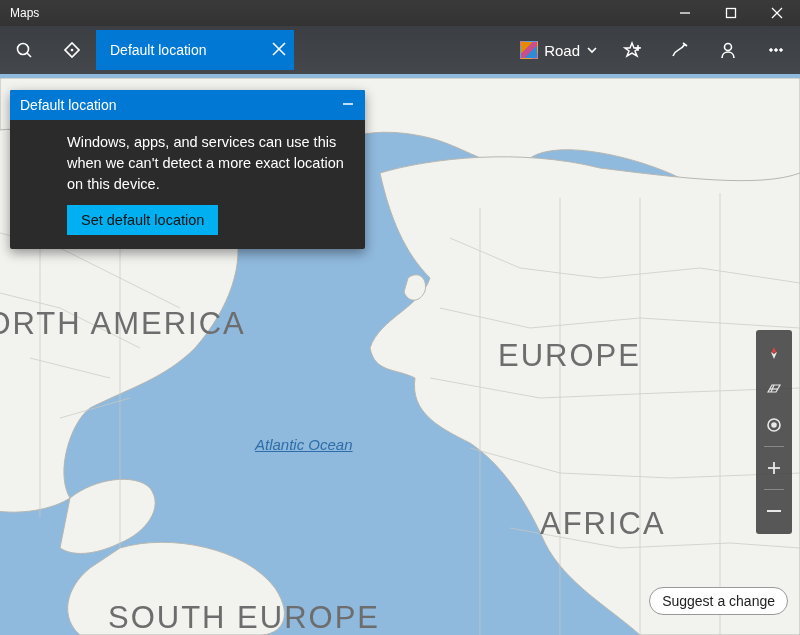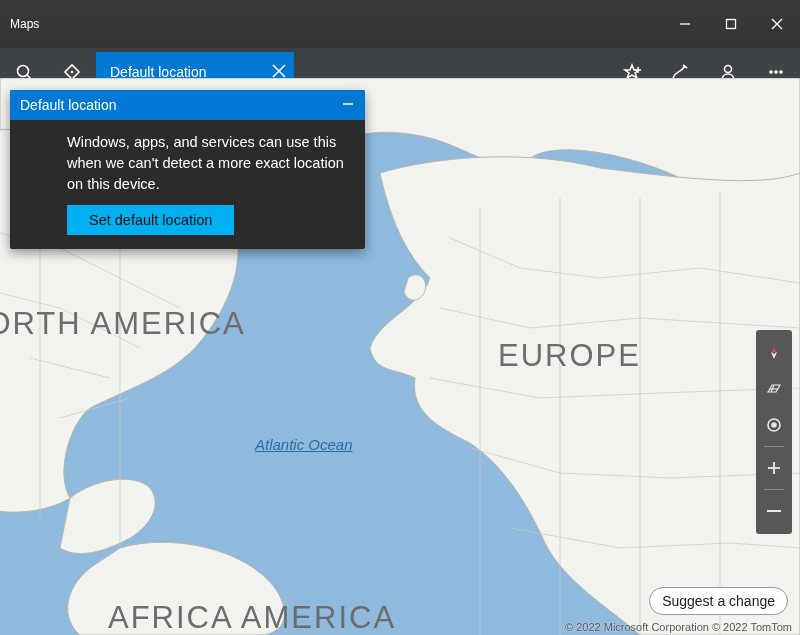--- a/index.html
+++ b/index.html
@@ -1,19 +1,19 @@
 <!DOCTYPE html>
 <html><head>
 <meta charset="utf-8">
 <style>
   * { box-sizing: border-box; margin: 0; padding: 0; font-family: "Segoe UI", sans-serif; }
   body { width: 800px; height: 635px; overflow: hidden; position: relative; background: #8fb9dd; }
 
   
-  .titlebar { height: 48px; background: linear-gradient(to bottom,#3a3a3a,#333); color: #fff; display: flex; align-items: center; padding-left: 10px; font-size: 12px; }
+  .titlebar { height: 26px; background: linear-gradient(to bottom,#3a3a3a,#333); color: #fff; display: flex; align-items: center; padding-left: 10px; font-size: 12px; }
   .titlebar .spacer { flex: 1; }
   .winbtn { width: 46px; height: 30px; display:flex; align-items:center; justify-content:center; color:#fff; }
   .winbtn svg { stroke:#fff; }
 
   
   .toolbar { height: 48px; background: linear-gradient(to bottom,#3b3f44,#44484c); display:flex; align-items:center; color:#fff; }
   .iconbtn { width:48px; height:48px; display:flex; align-items:center; justify-content:center; }
   .searchbox { width: 198px; height: 40px; background:#0078d4; display:flex; align-items:center; padding:0 8px 0 14px; color:#fff; font-size:14px; }
   .searchbox .label { flex:1; }
   .toolbar .spacer { flex:1; }
@@ -24,21 +24,21 @@
   
   .map { position:absolute; top:78px; left:0; right:0; bottom:0; background:#8fb9dd; overflow:hidden; }
   .label-continent { position:absolute; font-size:31px; color:#6d6d6d; font-weight:400; letter-spacing:2px; white-space:nowrap; }
   .label-ocean { position:absolute; font-size:15px; color:#2e6ea8; font-style:italic; }
 
   
   .card { position:absolute; top:90px; left:10px; width:355px; background:#2b2b2b; color:#fff; border-radius:2px; box-shadow:0 4px 12px rgba(0,0,0,.4); overflow:hidden; }
   .card-header { background:#0078d4; height:30px; display:flex; align-items:center; padding:0 10px; font-size:14px; }
   .card-header .sp { flex:1; }
   .card-body { padding:12px 14px 14px; font-size:14.5px; line-height:1.45;margin-left:43px; }
-  .primary-btn { display:inline-block; margin-top:10px; background:#00b0f0; color:#111; padding:7px 22px; font-size:14.5px; border:none; cursor:pointer; }
+  .primary-btn { display:inline-block; margin-top:10px; background:#00b0f0; color:#111; padding:7px 14px; font-size:14.5px; border:none; cursor:pointer; }
 
   
   .mapctrl { position:absolute; right:8px; top:252px; width:36px; background:rgba(60,60,60,.85); border-radius:3px; display:flex; flex-direction:column; align-items:center; padding:6px 0; gap:2px; }
   .mapctrl .cbtn { width:36px; height:34px; display:flex; align-items:center; justify-content:center; }
   .mapctrl svg { stroke:#e8e8e8; fill:none; }
   .mapctrl .sep { width:20px; height:1px; background:#888; margin:2px 0;}
   .zoomout-line { width:14px; height:2px; background:#e8e8e8; }
 
   
   .suggest { position:absolute; right:12px; bottom:20px; background:#fff; border:1px solid #999; border-radius:14px; padding:5px 12px; font-size:14px; color:#222; }
@@ -84,20 +84,29 @@
   <div class="searchbox">
     <span class="label">Default location</span>
     <span>
       <svg width="14" height="14" stroke-width="1.6">
           <line x1="1" y1="1" x2="13" y2="13"></line>
           <line x1="13" y1="1" x2="1" y2="13"></line>
         </svg>
     </span>
   </div>
   <span class="spacer"></span>
+  <div class="roadbtn">
+    <span class="swatch"></span>
+    <span>Road</span>
+    <span>
+      <svg width="12" height="12" stroke-width="1.6">
+          <polyline points="2,4 6,8 10,4"></polyline>
+        </svg>
+    </span>
+  </div>
   <div class="iconbtn">
     <svg width="18" height="18" stroke-width="1.5">
         <polygon points="9,2 11,7 16,7 12,10 14,15 9,12 4,15 6,10 2,7 7,7"></polygon>
         <line x1="15" y1="4" x2="15" y2="10"></line>
         <line x1="12" y1="7" x2="18" y2="7" stroke-width="1.2"></line>
       </svg>
   </div>
   <div class="iconbtn">
     <svg width="20" height="20" stroke-width="1.6">
         <path d="M3 16 C 6 8, 10 12, 15 4"></path>
@@ -153,21 +162,22 @@
         <path d="M560 120 L560 557"></path>
       <path d="M640 120 L640 557"></path>
         <path d="M720 115 L720 557"></path>
       <path d="M40 110 L40 440"></path>
         <path d="M120 120 L120 470"></path>
     </g>
   </svg>
 
   <div class="label-continent" style="left:-38px; top:228px;">NORTH AMERICA</div>
   <div class="label-continent" style="left:498px; top:260px;text-align:center;">EUROPE</div>
-  <div class="label-continent" style="left:108px; top:522px;">AFRICA AMERICA</div>
+  <div class="label-continent" style="left:540px; top:428px;">AFRICA</div>
+  <div class="label-continent" style="left:108px; top:522px;">SOUTH EUROPE</div>
   <div class="label-ocean" style="left:255px; top:358px;text-decoration:underline;">Atlantic Ocean</div>
 
   <div class="mapctrl">
     <div class="cbtn">
       <svg width="16" height="16">
           <polygon points="8,2 11,9 8,7 5,9" fill="#e04040" stroke="none"></polygon>
           <polygon points="8,14 11,7 8,9 5,7" fill="#e8e8e8" stroke="none"></polygon>
         </svg>
     </div>
     <div class="cbtn">
@@ -191,21 +201,20 @@
         </svg>
     </div>
     <div class="sep"></div>
     <div class="cbtn">
       <div class="zoomout-line"></div>
     </div>
   </div>
 
   <div class="suggest">Suggest a change</div>
 
-  <div class="copyright">© 2022 Microsoft Corporation   © 2022 TomTom</div>
 </div>
 
 <div class="card">
   <div class="card-header">
     <span>Default location</span>
     <span class="sp"></span>
     <span>
       <svg width="14" height="14" stroke="#fff" stroke-width="1.6">
           <line x1="2" y1="7" x2="12" y2="7"></line>
         </svg>

